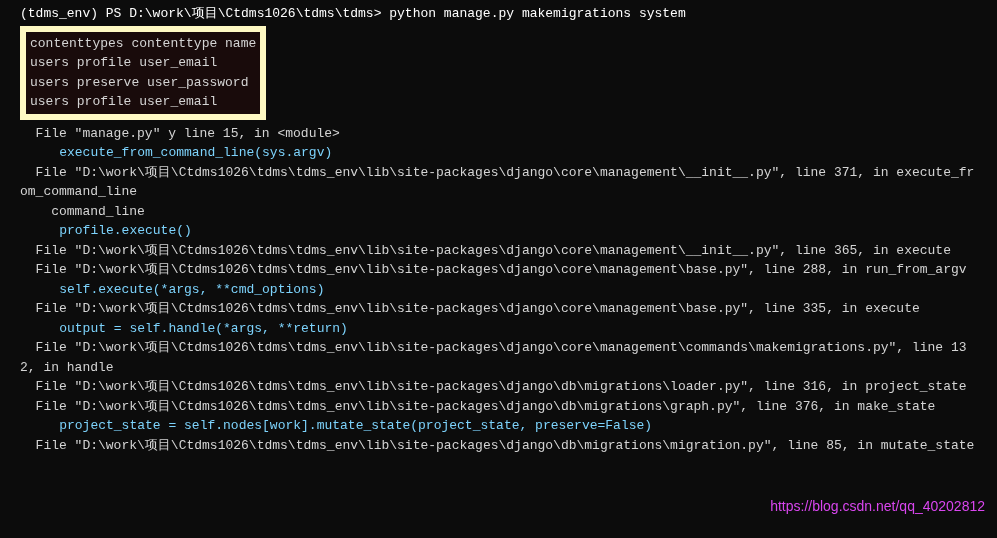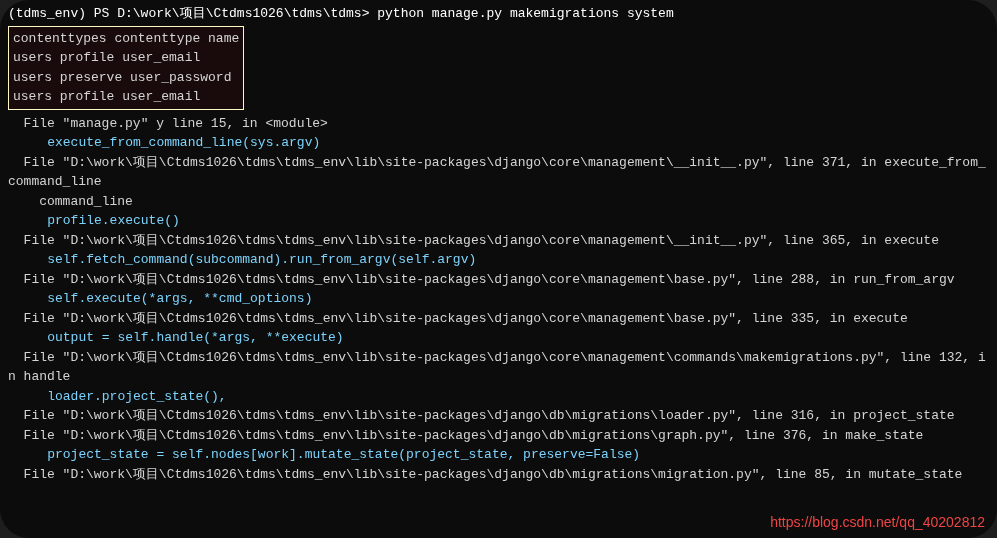--- a/index.html
+++ b/index.html
@@ -13,49 +13,48 @@
       background-color: #1e1e1e;
       font-family: 'Courier New', Courier, monospace;
       font-size: 13px;
       color: #d4d4d4;
       overflow: hidden;
     }
     .terminal {
       width: 997px;
       height: 538px;
       background-color: #0c0c0c;
-      padding: 4px 8px;
+      padding: 4px 20px;
       overflow: hidden;
       position: relative;
-      border-radius: 29px;
     }
     .cmd-line {
       color: #ffffff;
       white-space: pre;
       line-height: 1.5;
       margin-bottom: 2px;
     }
     .highlight-box {
-      border: 1px solid #fef9c3;
+      border: 6px solid #fef9c3;
       padding: 2px 4px;
       margin-bottom: 2px;
       display: inline-block;
       background-color: rgba(180, 0, 0, 0.08);
     }
     .highlight-line {
       color: #d4d4d4;
       white-space: pre;
       line-height: 1.5;
       display: block;
     }
     .watermark {
       position: absolute;
-      bottom: 8px;
+      bottom: 24px;
       right: 12px;
-      color: #ef4444;
+      color: #d946ef;
       font-size: 14px;
       font-family: Arial, sans-serif;
     }
     .content-block {
       margin-top: 2px;
     }
     .file-line {
       color: #d4d4d4;
       white-space: pre-wrap;
       line-height: 1.5;
@@ -83,27 +82,25 @@
     <span class="highlight-line">users profile user_email</span>
   </div>
 
   <div class="content-block">
     <span class="file-line">  File "manage.py" y line 15, in &lt;module&gt;</span>
     <span class="indent-line">    execute_from_command_line(sys.argv)</span>
     <span class="file-line">  File "D:\work\项目\Ctdms1026\tdms\tdms_env\lib\site-packages\django\core\management\__init__.py", line 371, in execute_from_command_line</span>
     <span class="file-line">    command_line</span>
     <span class="indent-line">    profile.execute()</span>
     <span class="file-line">  File "D:\work\项目\Ctdms1026\tdms\tdms_env\lib\site-packages\django\core\management\__init__.py", line 365, in execute</span>
-    <span class="indent-line">    self.fetch_command(subcommand).run_from_argv(self.argv)</span>
     <span class="file-line">  File "D:\work\项目\Ctdms1026\tdms\tdms_env\lib\site-packages\django\core\management\base.py", line 288, in run_from_argv</span>
     <span class="indent-line">    self.execute(*args, **cmd_options)</span>
     <span class="file-line">  File "D:\work\项目\Ctdms1026\tdms\tdms_env\lib\site-packages\django\core\management\base.py", line 335, in execute</span>
-    <span class="indent-line">    output = self.handle(*args, **execute)</span>
+    <span class="indent-line">    output = self.handle(*args, **return)</span>
     <span class="file-line">  File "D:\work\项目\Ctdms1026\tdms\tdms_env\lib\site-packages\django\core\management\commands\makemigrations.py", line 132, in handle</span>
-    <span class="indent-line">    loader.project_state(),</span>
     <span class="file-line">  File "D:\work\项目\Ctdms1026\tdms\tdms_env\lib\site-packages\django\db\migrations\loader.py", line 316, in project_state</span>
     <span class="file-line">  File "D:\work\项目\Ctdms1026\tdms\tdms_env\lib\site-packages\django\db\migrations\graph.py", line 376, in make_state</span>
     <span class="indent-line">    project_state = self.nodes[work].mutate_state(project_state, preserve=False)</span>
     <span class="file-line">  File "D:\work\项目\Ctdms1026\tdms\tdms_env\lib\site-packages\django\db\migrations\migration.py", line 85, in mutate_state</span>
 
   </div>
 
   <div class="watermark">https://blog.csdn.net/qq_40202812</div>
 </div>
 

